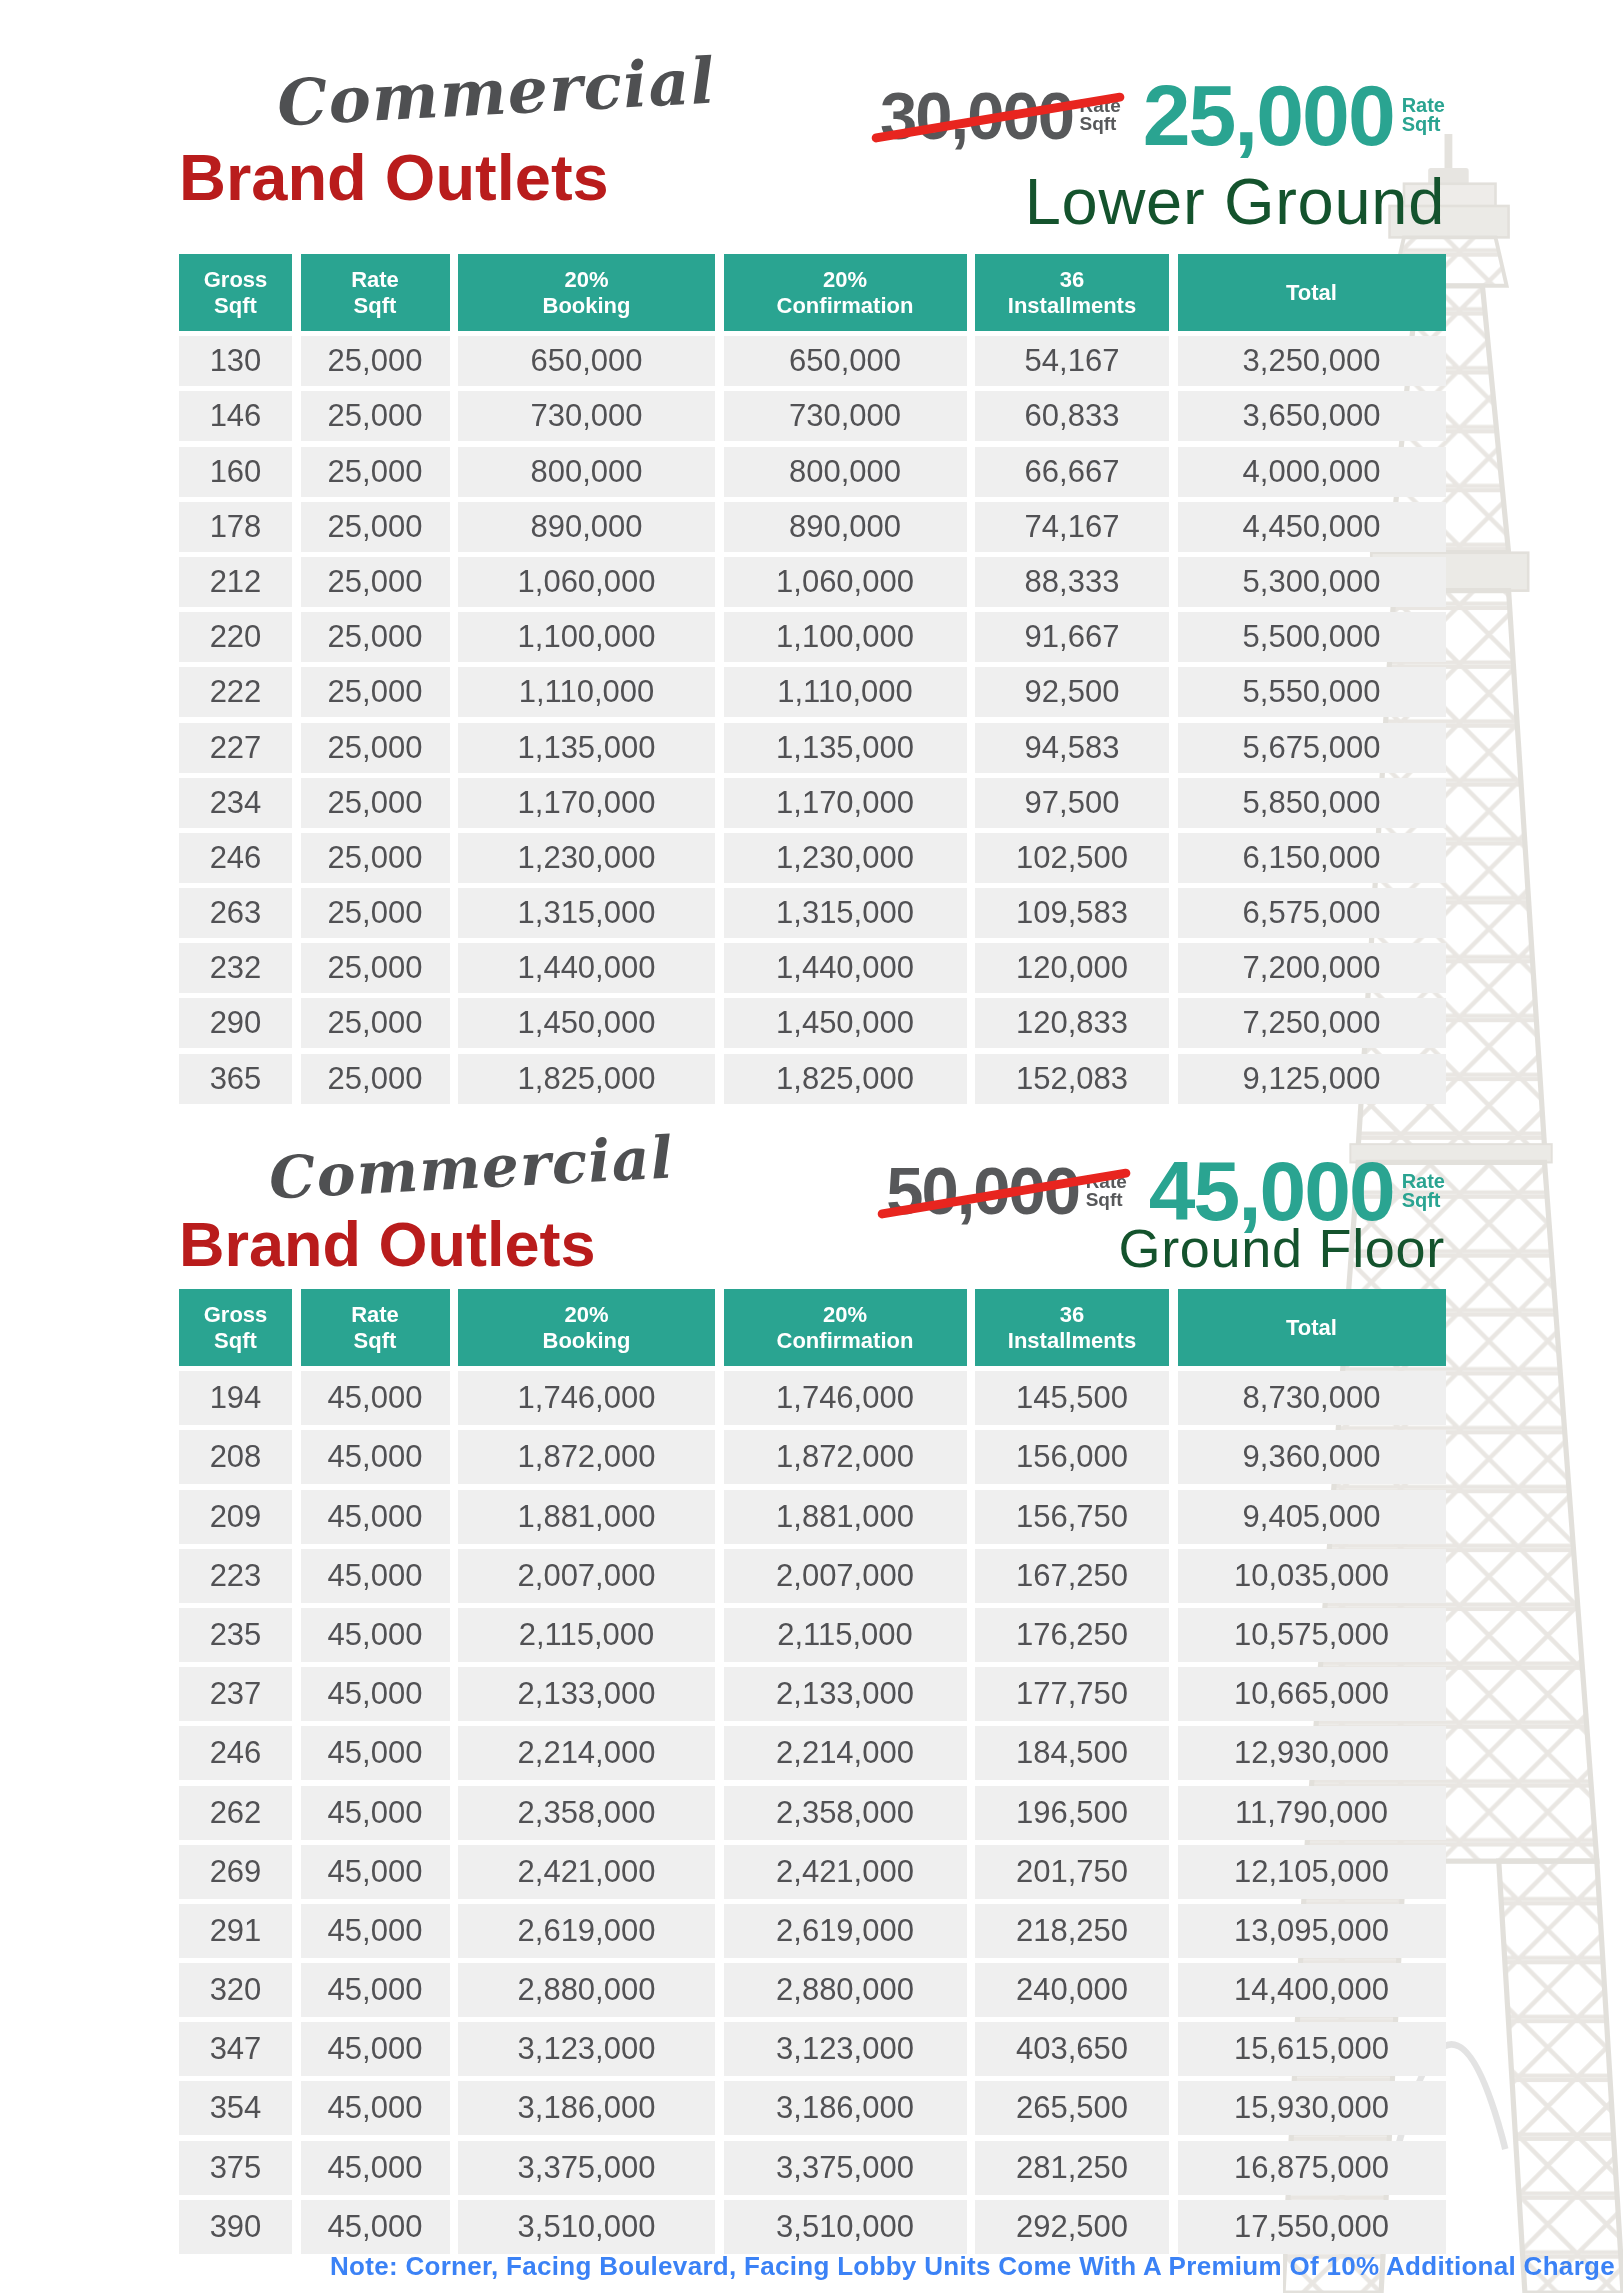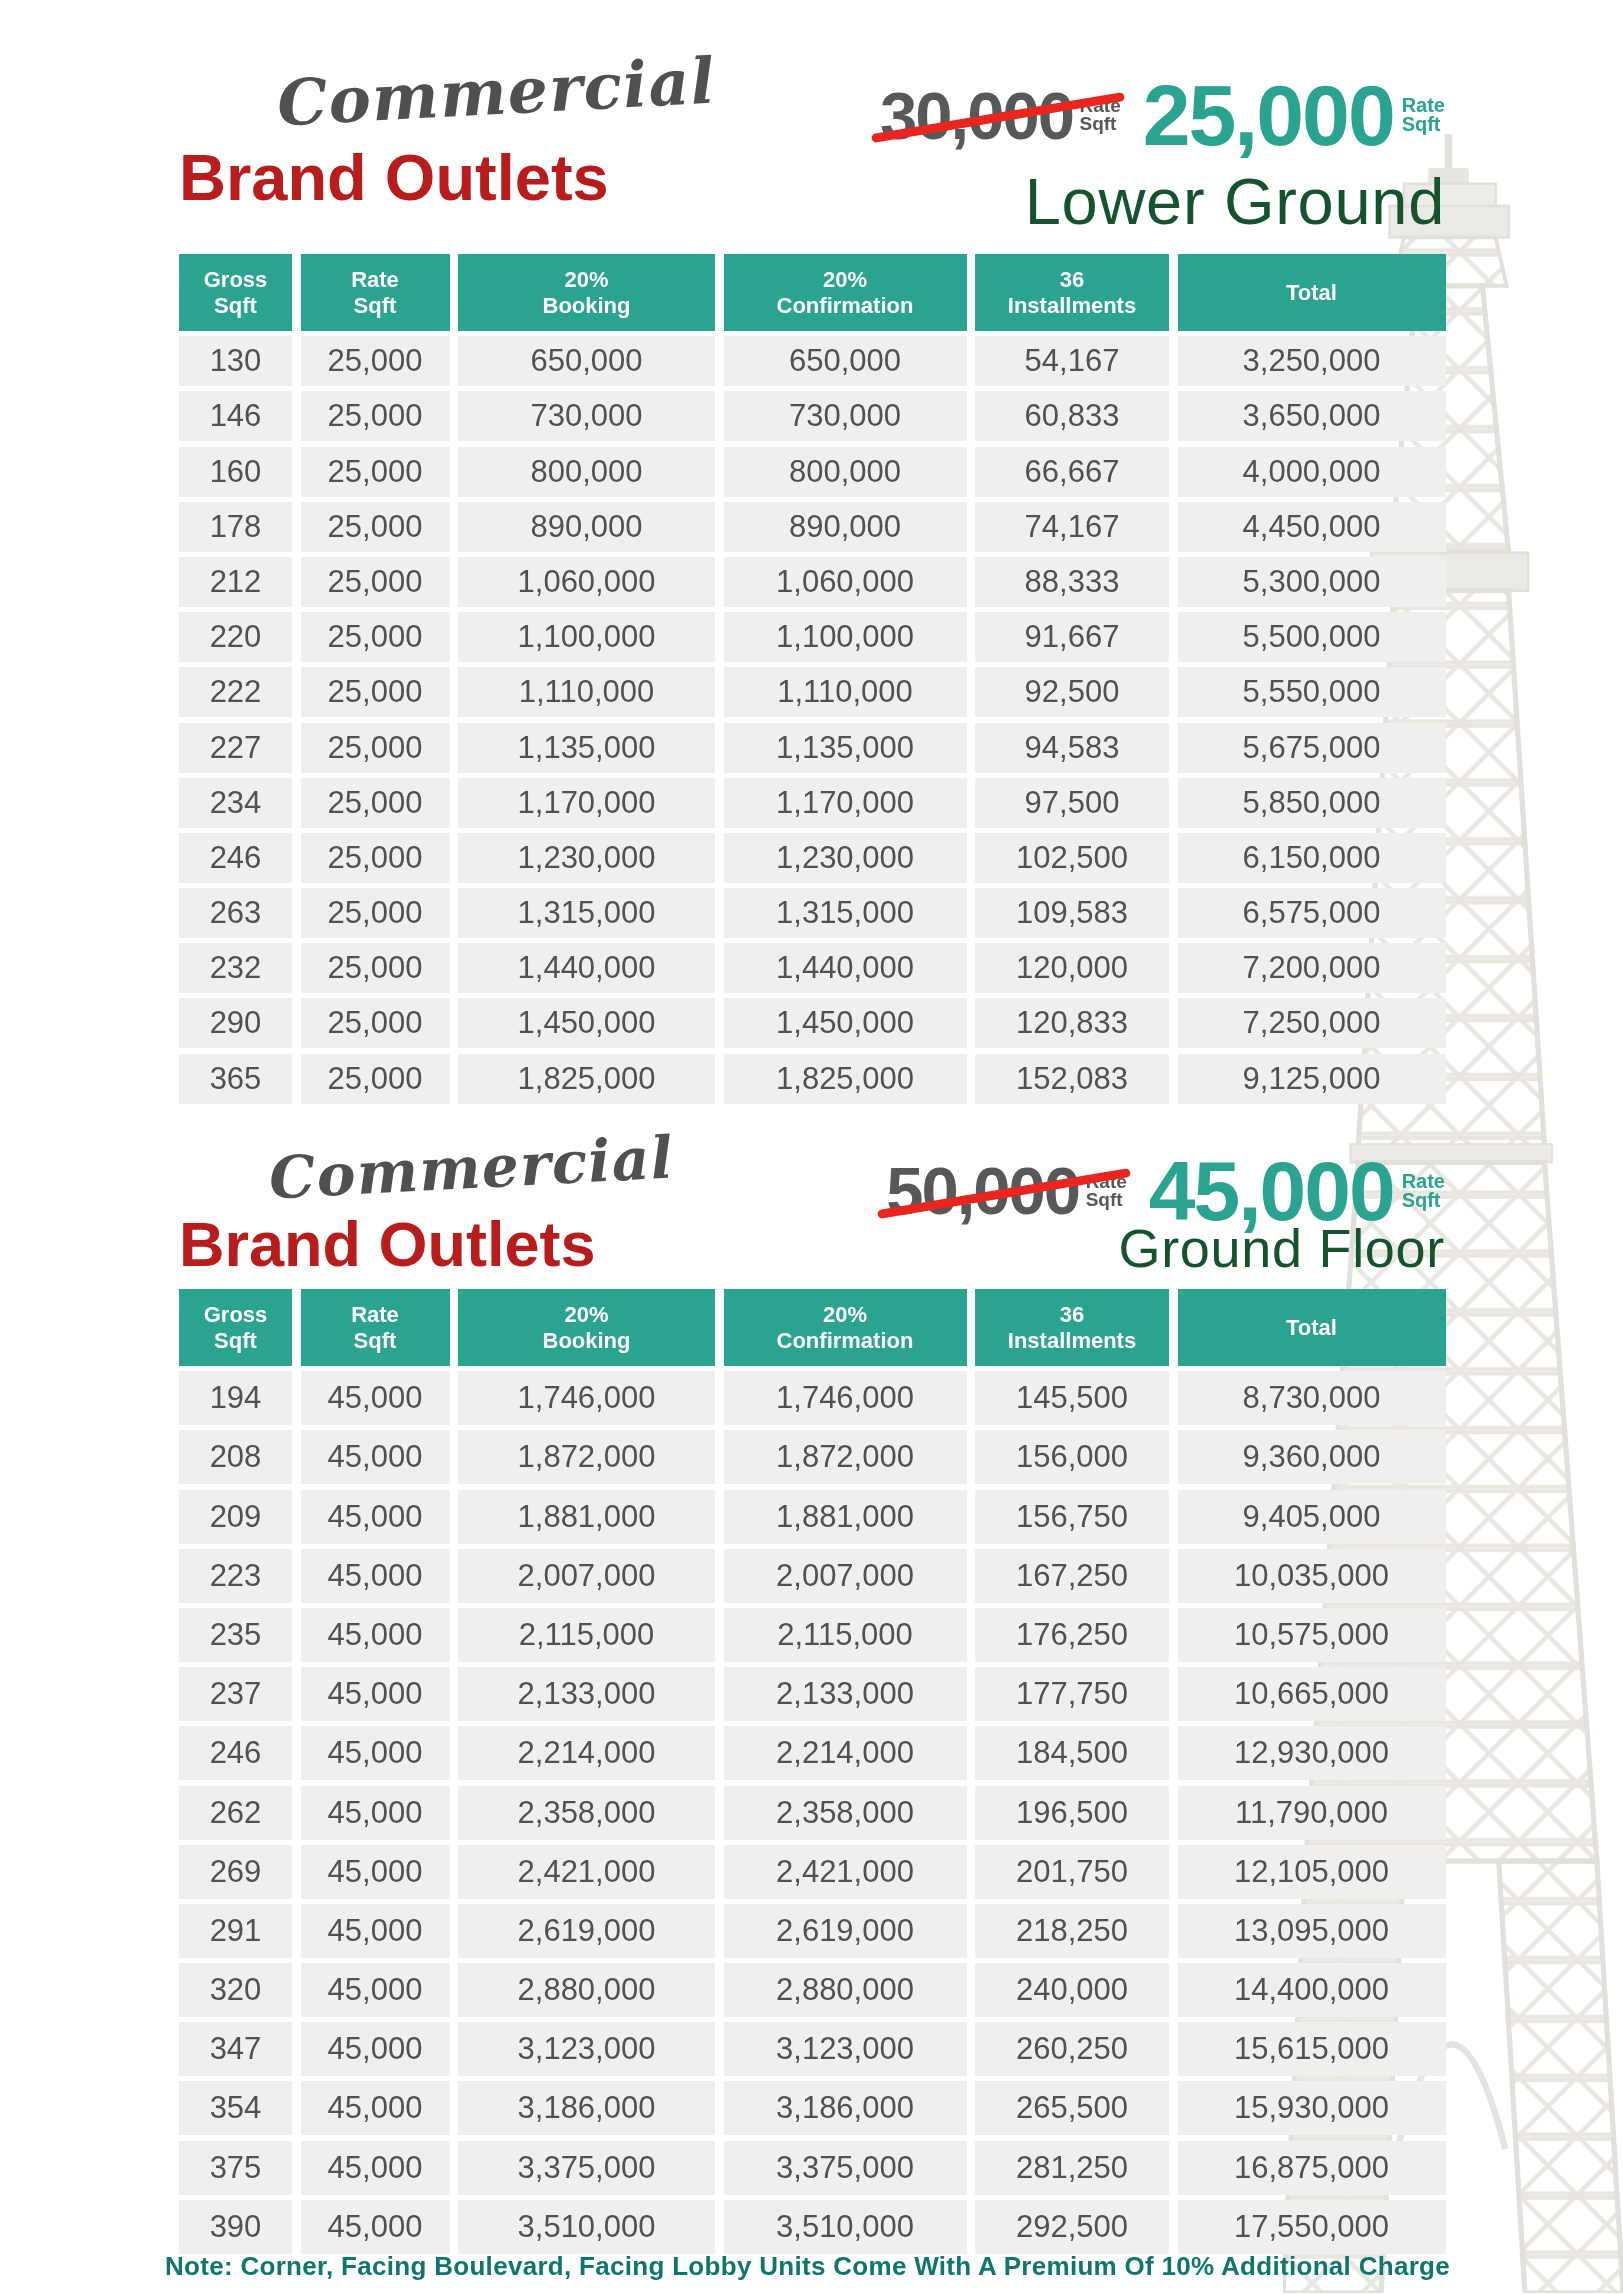--- a/index.html
+++ b/index.html
@@ -91,21 +91,21 @@
     font-weight:700;font-size:22px;line-height:1.14;text-align:center;
   }
   .td{
     background:var(--cellbg);color:var(--celltext);
     display:flex;align-items:center;justify-content:center;
     font-size:31px;font-weight:400;letter-spacing:0;
   }
   
   .note{
     position:absolute;left:0;width:1615px;top:2251px;z-index:1;
-    text-align:center;font-weight:700;font-size:26px;color:#0f766e;
+    text-align:right;font-weight:700;font-size:26px;color:#3b82f6;
     letter-spacing:0.3px;
   }
 </style>
 </head>
 <body>
 
 <svg class="tower" viewBox="0 0 520 3300" preserveAspectRatio="none">
   <defs>
     <pattern id="lat" width="90" height="90" patternUnits="userSpaceOnUse">
       <path d="M0 0 L90 90 M90 0 L0 90 M0 4 H90 M0 88 H90" stroke="#e4e1dc" stroke-width="7" fill="none"></path>
@@ -370,21 +370,21 @@
       <div class="td">320</div>
       <div class="td">45,000</div>
       <div class="td">2,880,000</div>
       <div class="td">2,880,000</div>
       <div class="td">240,000</div>
       <div class="td">14,400,000</div>
       <div class="td">347</div>
       <div class="td">45,000</div>
       <div class="td">3,123,000</div>
       <div class="td">3,123,000</div>
-      <div class="td">260,250</div>
+      <div class="td">403,650</div>
       <div class="td">15,615,000</div>
       <div class="td">354</div>
       <div class="td">45,000</div>
       <div class="td">3,186,000</div>
       <div class="td">3,186,000</div>
       <div class="td">265,500</div>
       <div class="td">15,930,000</div>
       <div class="td">375</div>
       <div class="td">45,000</div>
       <div class="td">3,375,000</div>

